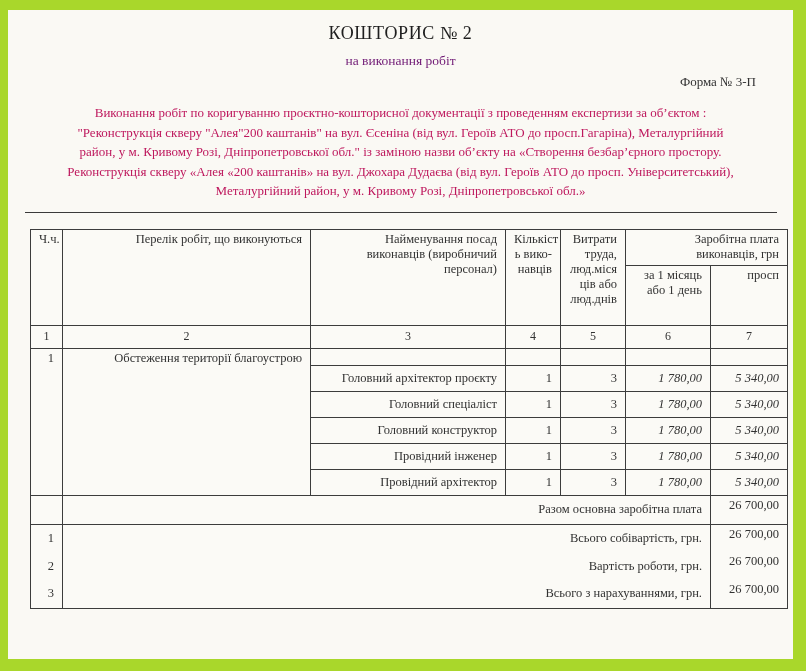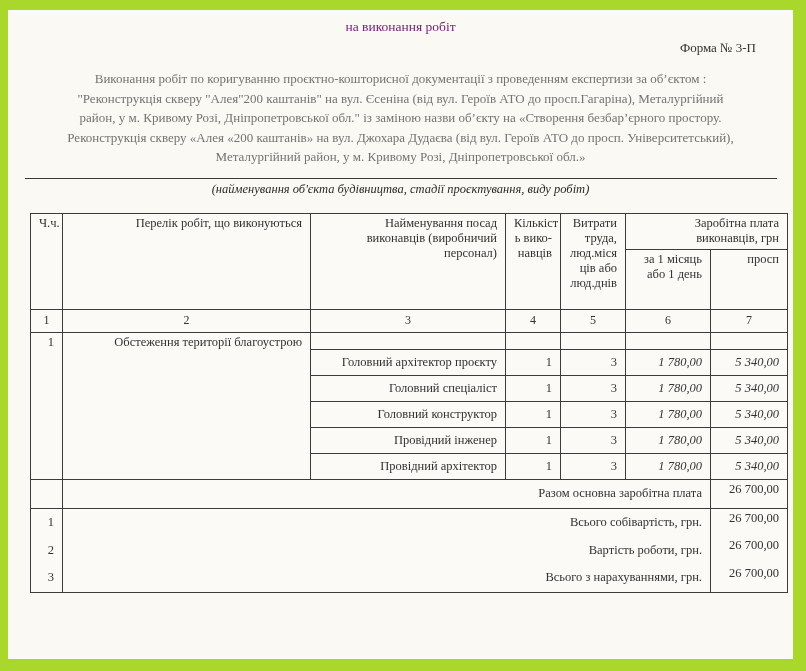--- a/index.html
+++ b/index.html
@@ -27,21 +27,21 @@
   }
   .form-label {
     text-align:right; padding-right:37px; margin-top:5px;
     font-size:13px; color:#333;
   }
   .description {
     width:758px; margin:13px auto 0;
     text-align:center;
     font-size:13px; line-height:19.5px;
     white-space:pre-line;
-    color:#737373;
+    color:#be185d;
   }
   .rule {
     width:752px; margin:11px auto 0;
     border-top:1.8px solid #3a3a3a; height:0;
   }
   .caption {
     text-align:center; font-style:italic;
     font-size:12.5px; margin-top:3px; color:#2a2a2a;
   }
   table.est {
@@ -79,31 +79,31 @@
   tr.r-sum.last td { border-bottom:1.4px solid #3c3c3c; }
   td.sum-num   { text-align:center; vertical-align:middle; }
   td.sum-label { padding-left:6px; font-size:13px; vertical-align:middle; }
   td.sum-value { text-align:right; padding-right:5px; vertical-align:top; padding-top:3px; }
 </style>
 </head>
 <body>
 
 <div class="page">
 
+  <div class="title">КОШТОРИС № 2</div>
   <div class="subtitle">на виконання робіт</div>
   <div class="form-label">Форма № 3-П</div>
 
   <div class="description">Виконання робіт по коригуванню проєктно-кошторисної документації з проведенням експертизи за об’єктом :
 "Реконструкція скверу "Алея"200 каштанів" на вул. Єсеніна (від вул. Героїв АТО до просп.Гагаріна), Металургійний
 район, у м. Кривому Розі, Дніпропетровської обл." із заміною назви об’єкту на «Створення безбар’єрного простору.
 Реконструкція скверу «Алея «200 каштанів» на вул. Джохара Дудаєва (від вул. Героїв АТО до просп. Університетський),
 Металургійний район, у м. Кривому Розі, Дніпропетровської обл.»</div>
 
   <div class="rule"></div>
-  <div class="caption">(найменування об'єкта будівництва, стадії проєктування, виду робіт)</div>
 
   <table class="est">
     <colgroup>
       <col style="width:32px">
         <col style="width:248px">
         <col style="width:195px">
       <col style="width:55px">
         <col style="width:65px">
         <col style="width:85px">
         <col style="width:77px">

